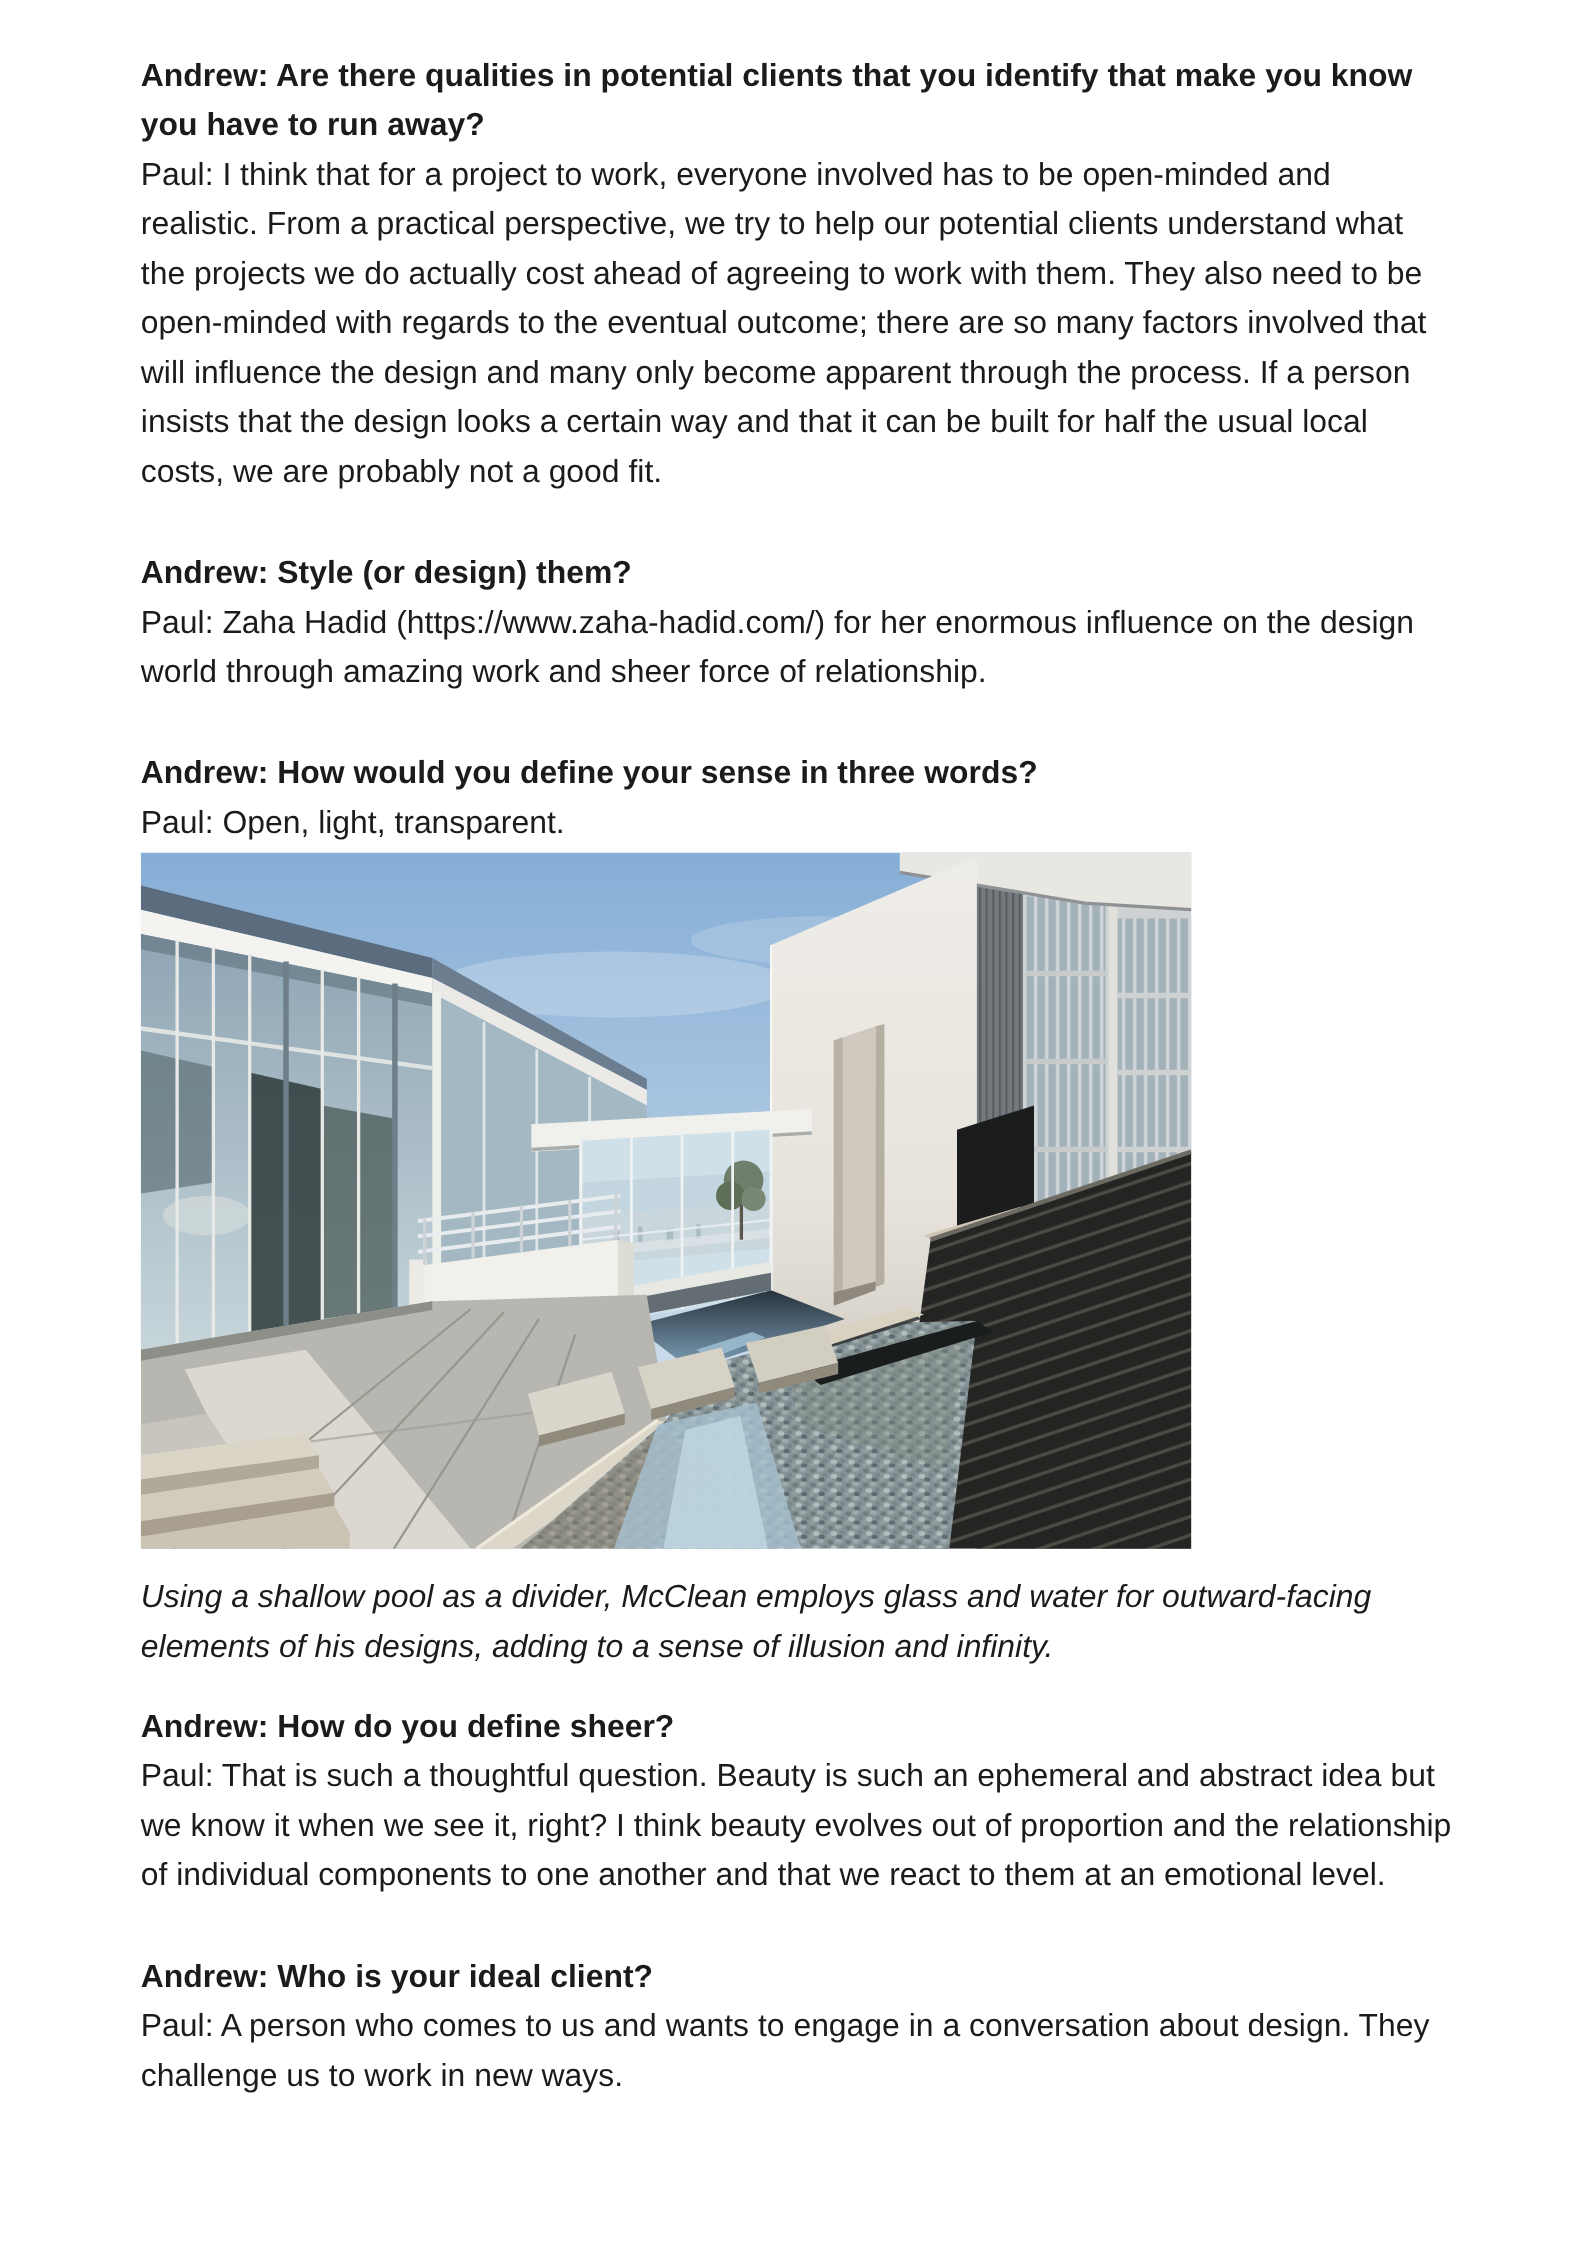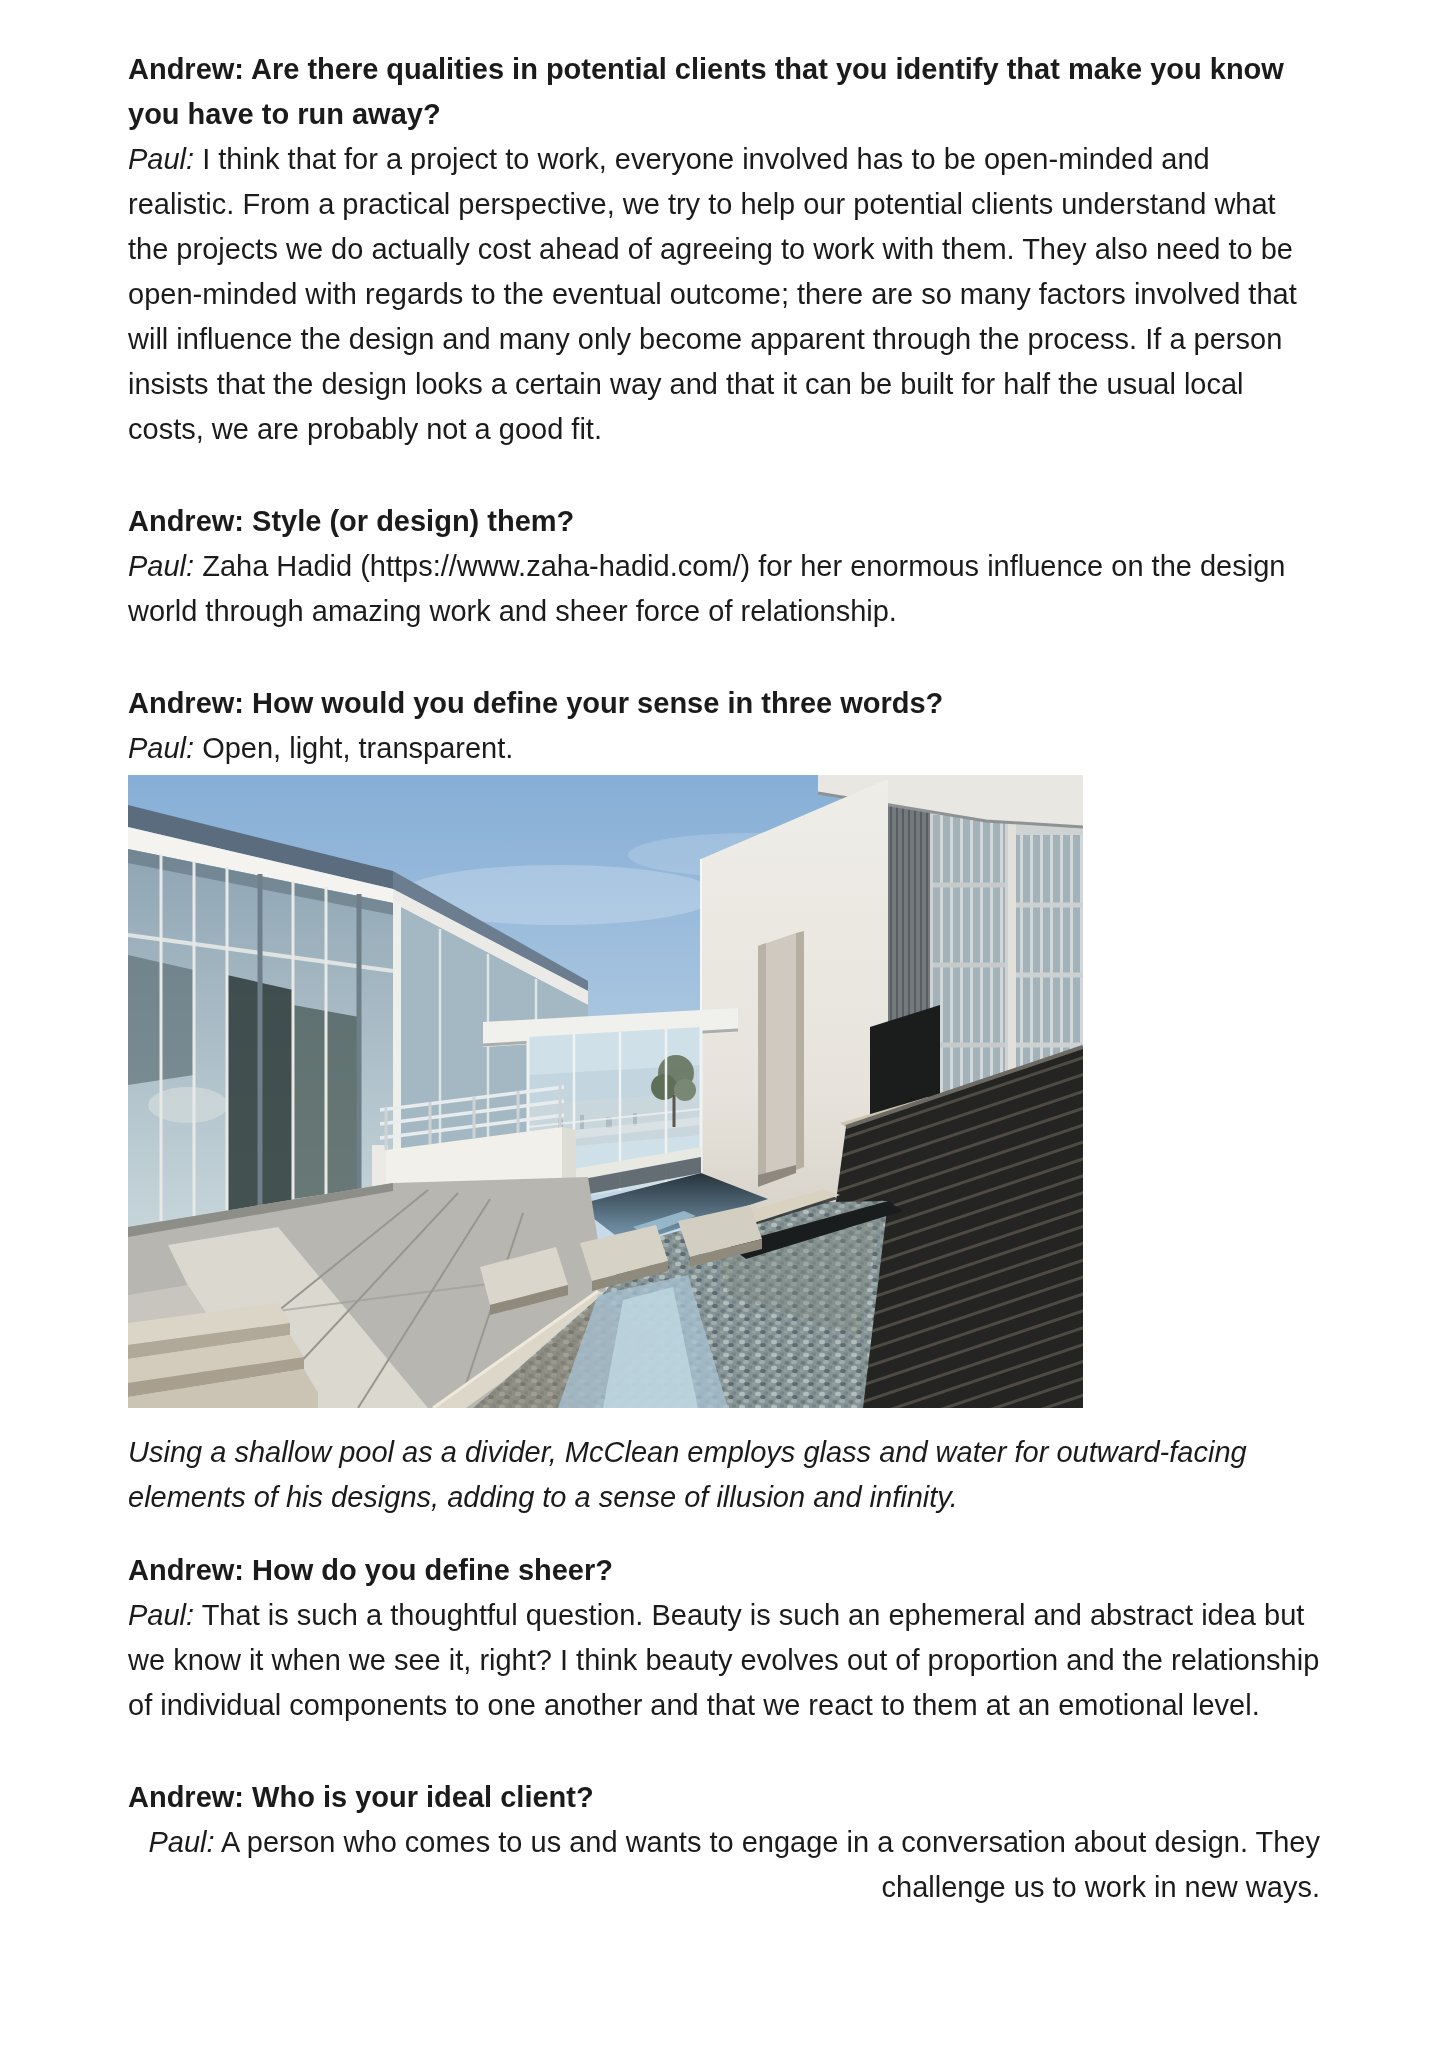--- a/index.html
+++ b/index.html
@@ -12,22 +12,22 @@
     box-sizing: border-box;
     padding: 47px 128px 60px 128px;
     font-family: "Liberation Sans", "DejaVu Sans", sans-serif;
     font-size: 29px;
     line-height: 45px;
     color: #1b1b1b;
   }
   p { margin: 0; }
   .question { font-weight: 700; margin: 0; }
   .answer { margin: 0 0 47px 0; }
-  .answer .a-label { font-style: italic; }
-  .answer-last { margin-bottom: 0; text-align: right; }
+  .answer .a-label { }
+  .answer-last { margin-bottom: 0; }
   .answer-before-photo { margin-bottom: 0; }
   figure.photo {
     margin: 4px 0 22px 0;
     width: 955px;
     height: 633px;
   }
   figure.photo svg { display: block; width: 955px; height: 633px; }
   .caption {
     font-style: italic;
     margin: 0 0 28px 0;

